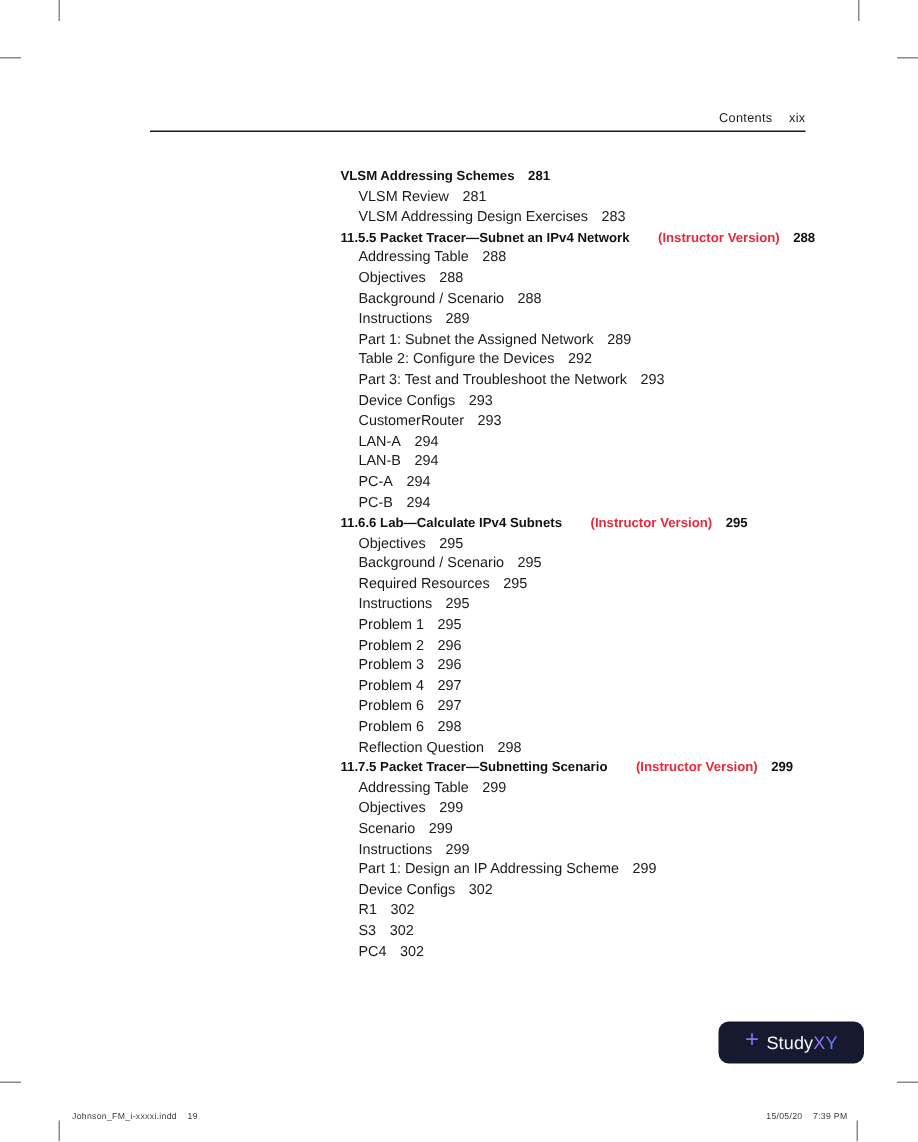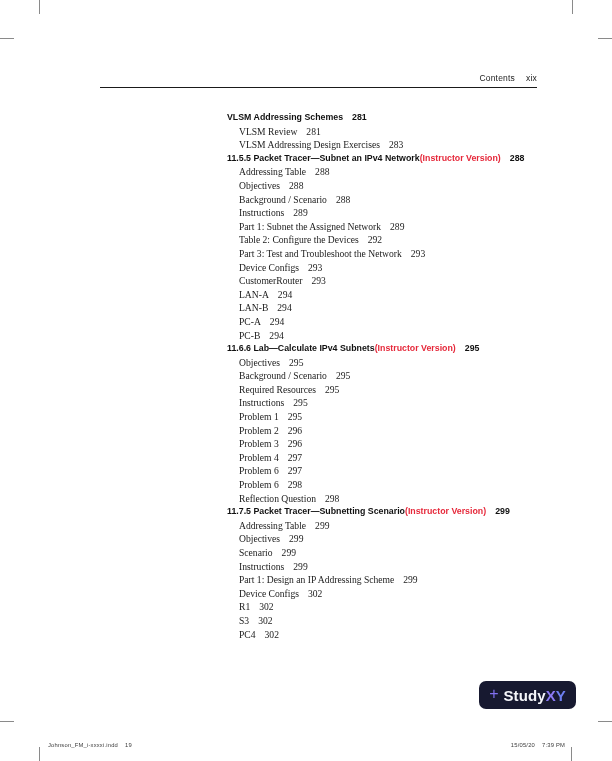--- a/index.html
+++ b/index.html
@@ -35,35 +35,35 @@
   }
 
   
   .toc { position: absolute; left: 227px; top: 111px; width: 330px; }
   .toc-row { line-height: 13.6px; white-space: nowrap; color: #141414; }
   .toc-row.bold {
     font-family: "Liberation Sans", sans-serif;
     font-weight: bold; font-size: 8.8px; color: #111;
   }
   .toc-row.plain {
-    font-family: Liberation Serif, serif;
+    font-family: Liberation Sans, sans-serif;
     font-size: 9.6px; padding-left: 12px; color: #1b1b1b;
   }
-  .toc-row .red { margin-left: 0; }
+  .toc-row .red { margin-left: 19px; }
   .toc-row .pg { margin-left: 9px; }
   .toc-row .line2 { line-height: 11px; height: 11px; padding-left: 8px; }
 
   
   .brand-badge {
     position: absolute; left: 479px; top: 681px; width: 97px; height: 28px;
     background: #171930; border-radius: 7px;
     display: flex; align-items: center; justify-content: center; gap: 5px;
   }
   .brand-badge .plus { font-size: 16px; font-weight: 300; line-height: 1; margin-top: -2px; }
-  .brand-badge .word { font-size: 15px; font-weight: bold; letter-spacing: 0.1px; }
+  .brand-badge .word { font-size: 12px; font-weight: normal; letter-spacing: 0.1px; }
   .brand-badge .word .study { color: #f5f6fa; }
 
   
   .slug { position: absolute; top: 742px; font-size: 5.8px; color: #3c3c3c; letter-spacing: 0.2px; }
   .slug.left { left: 48px; }
   .slug.right { right: 47px; }
   .slug .gap { margin-left: 7px; }
 </style>
 </head>
 <body>

